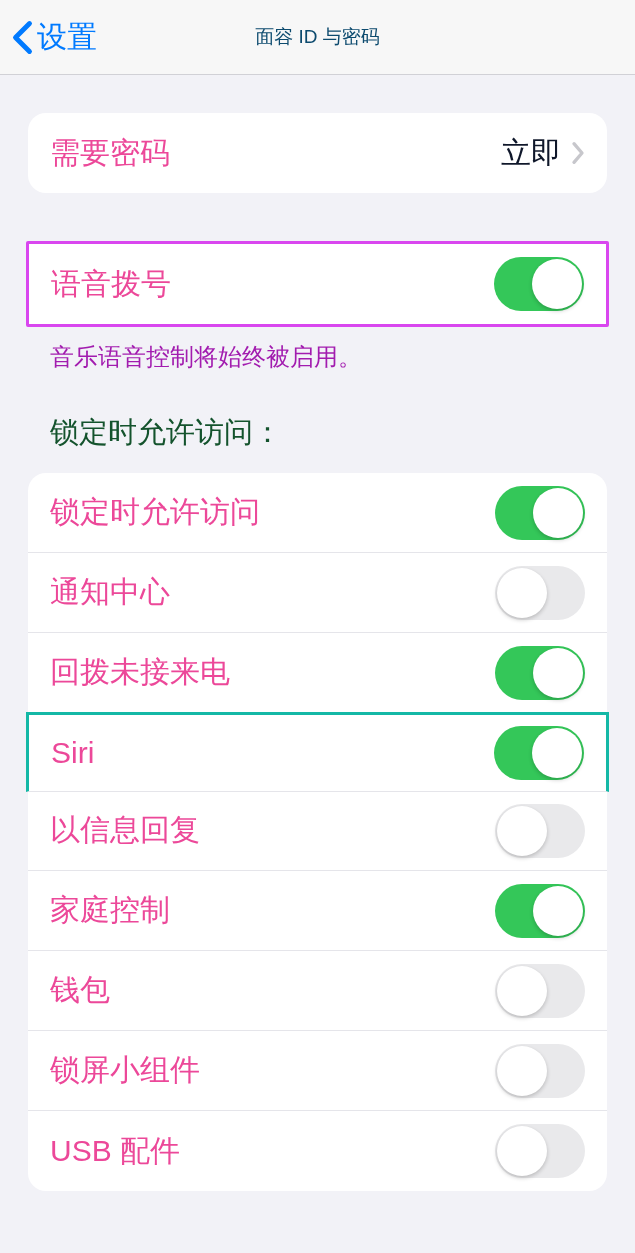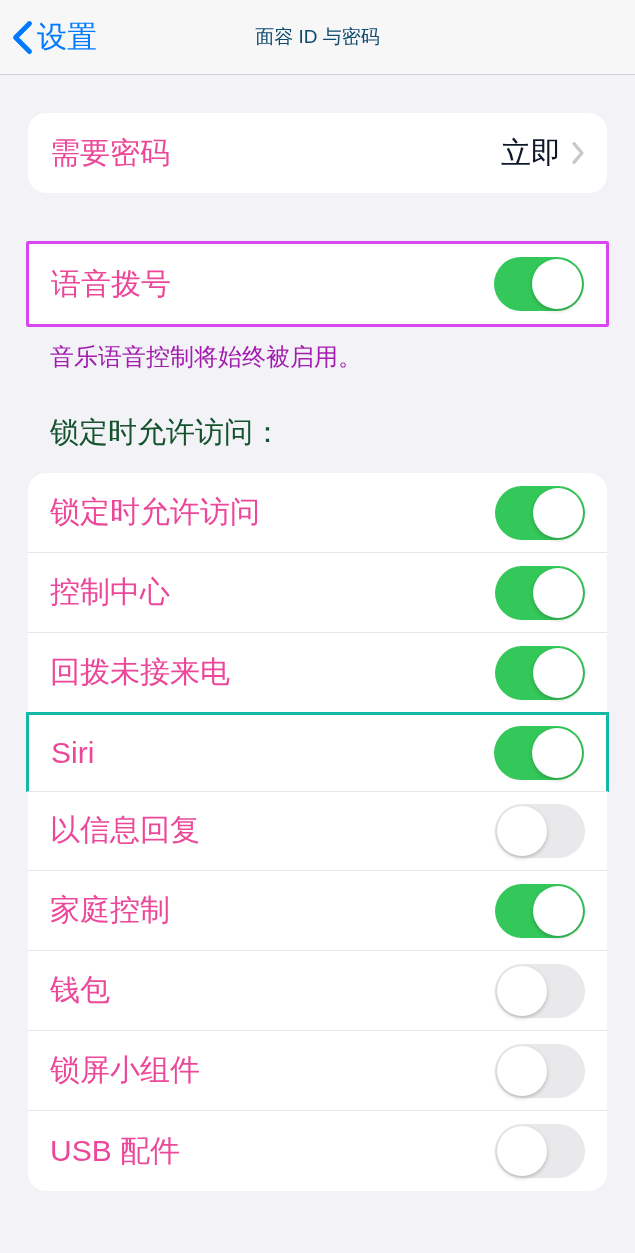--- a/index.html
+++ b/index.html
@@ -193,22 +193,22 @@
   <div class="section-header">锁定时允许访问：</div>
 
   <div class="group-list">
     <div class="row">
       <div class="row-label">锁定时允许访问</div>
       <div class="toggle on">
           <div class="toggle-knob"></div>
         </div>
     </div>
     <div class="row">
-      <div class="row-label">控制中心</div>
-      <div class="toggle on">
+      <div class="row-label">通知中心</div>
+      <div class="toggle off">
           <div class="toggle-knob"></div>
         </div>
     </div>
     <div class="row">
       <div class="row-label">回拨未接来电</div>
       <div class="toggle on">
           <div class="toggle-knob"></div>
         </div>
     </div>
     <div class="row highlighted">

